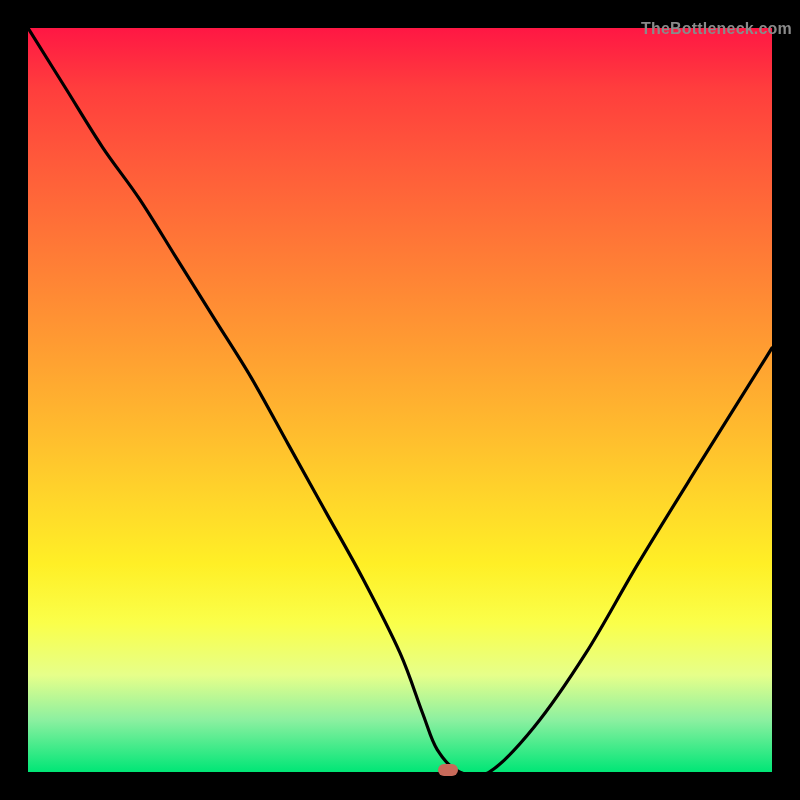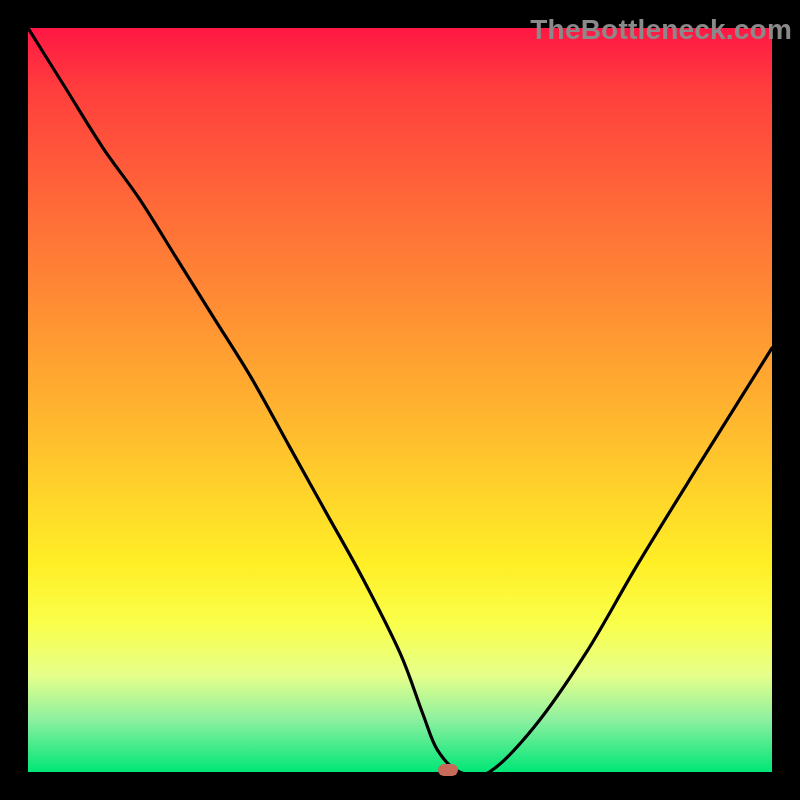--- a/index.html
+++ b/index.html
@@ -12,24 +12,24 @@
     overflow: hidden;
   }
   .frame {
     position: relative;
     width: 800px;
     height: 800px;
     background: #000;
   }
   .attribution {
     position: absolute;
-    top: 14px;
+    top: 20px;
     right: 8px;
     color: #8a8a8a;
-    font-size: 28px;
+    font-size: 16px;
     font-weight: 600;
     letter-spacing: 0.2px;
     z-index: 4;
   }
   .plot {
     position: absolute;
     left: 28px;
     top: 28px;
     width: 744px;
     height: 744px;

